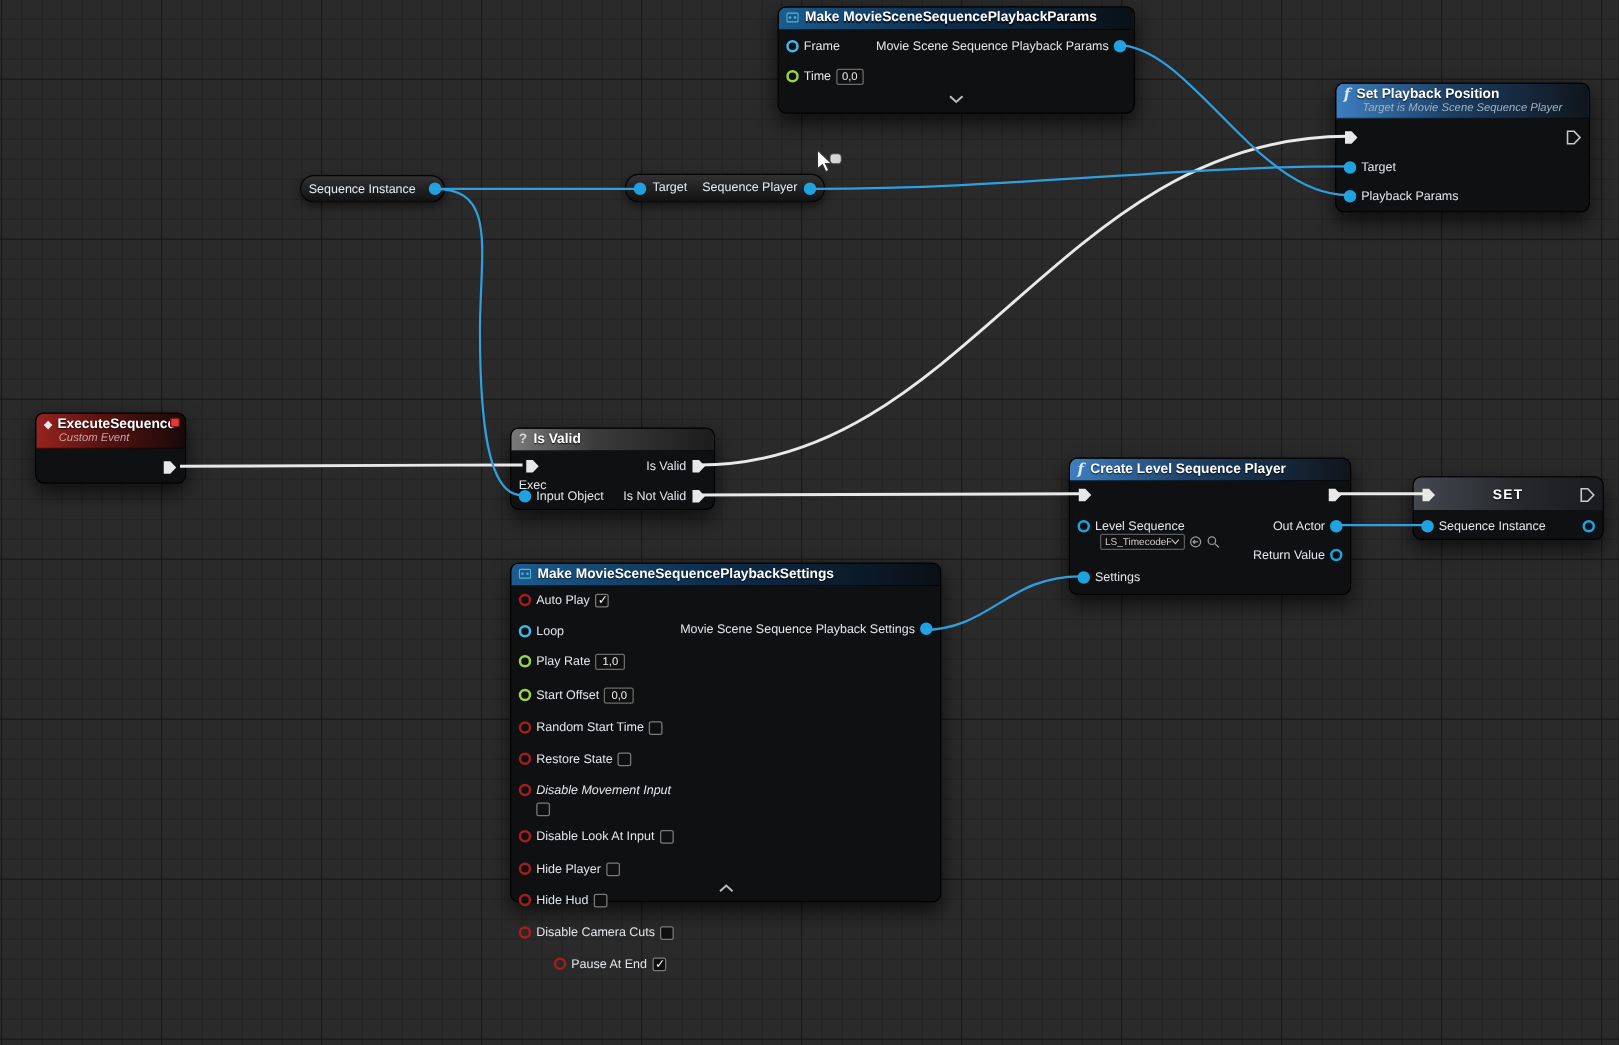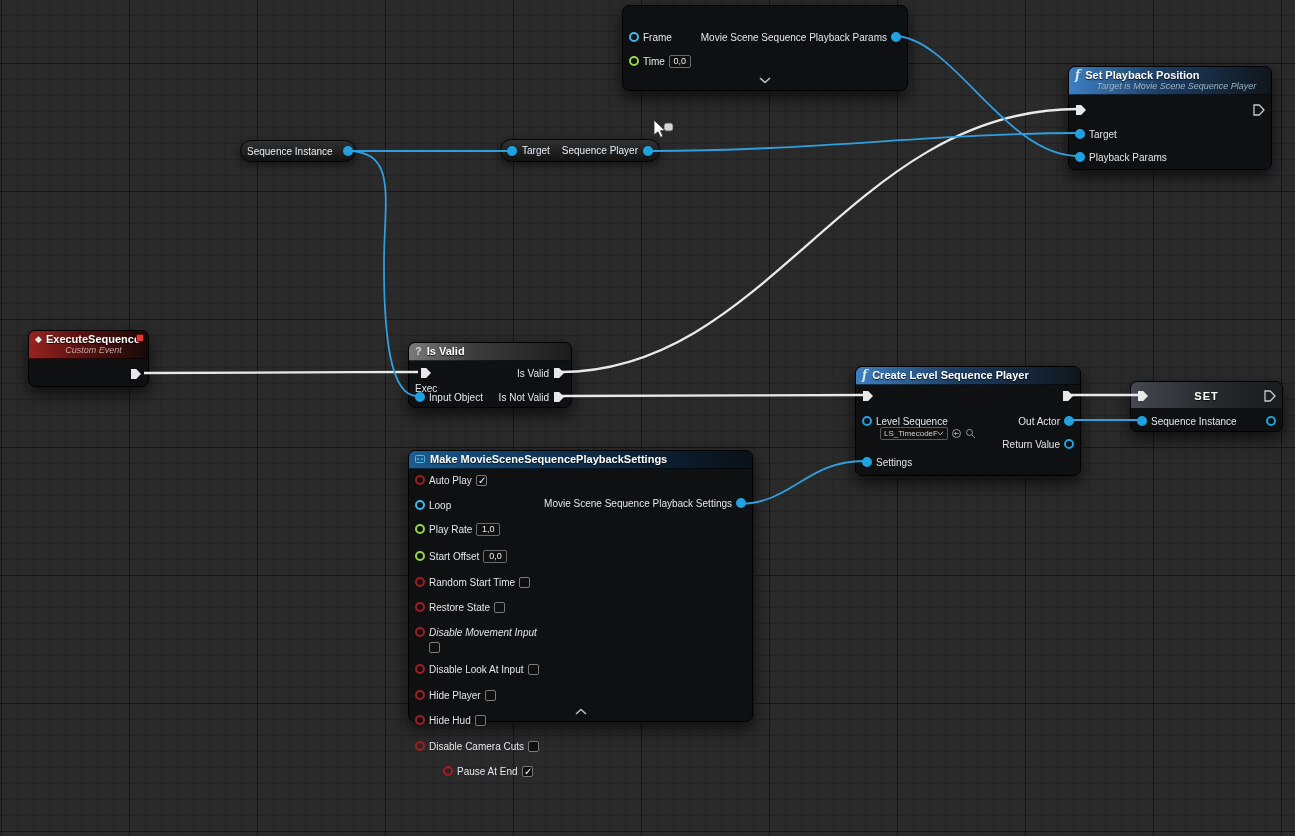--- a/index.html
+++ b/index.html
@@ -26,21 +26,21 @@
                  display:flex; align-items:center; gap:5px;
                  border-bottom:1px solid rgba(0,0,0,.6); position:relative; }
   .hdr-struct { background:linear-gradient(90deg,#1b5c8f 0%,#0e2e4e 45%,#0a1016 100%); }
   .hdr-func   { background:linear-gradient(90deg,#3d7fc1 0%,#1c3e63 45%,#10151b 100%); }
   .hdr-event  { background:linear-gradient(90deg,#97231f 0%,#571210 45%,#170a09 100%); }
   .hdr-gray   { background:linear-gradient(90deg,#7a7a7a 0%,#3c3c3c 40%,#1c1c1c 100%); }
   .hdr-set    { background:linear-gradient(90deg,#44484f 0%,#26282c 55%,#1a1b1f 100%);
                 border-radius:6px 6px 0 0; }
   .node-title { font-size:11px; font-weight:bold; color:#fff; white-space:nowrap;
                 text-shadow:0 1px 1px rgba(0,0,0,.8); }
-  .node-subtitle { font-size:9px; font-style:italic; color:#9db4c6; white-space:nowrap;text-align:center; }
+  .node-subtitle { font-size:9px; font-style:italic; color:#9db4c6; white-space:nowrap; }
   .ficon { font-family:"DejaVu Serif", serif; font-style:italic; font-weight:bold;
            font-size:12px; color:#d9e7f3; line-height:10px; }
   .qicon { font-weight:bold; font-size:11px; color:#d6d6d6; }
   .evicon { font-size:9px; color:#e8e8e8; line-height:9px; }
   .eventflag { position:absolute; right:4px; top:3px; width:8px; height:8px;
                background:#e03b3b; border:1px solid #6d0f0f; border-radius:2px; }
 
   .pinrow { position:absolute; height:12px; display:flex; align-items:center; gap:4px; white-space:nowrap; }
   .pinrow.left { left:6px; }
   .pinrow.right { right:6px; }
@@ -91,20 +91,28 @@
     <path class="wire exec" d="M1069,395 C1098,395 1112,395 1140,395"></path>
     <path class="wire data" d="M348,151 C400,151 455,151 508,151"></path>
     <path class="wire data" d="M348,151 C398,151 384,200 384,265 C384,335 390,396 417,396"></path>
     <path class="wire data" d="M652,151 C810,151 940,133 1078,133"></path>
     <path class="wire data" d="M894,36 C952,36 1005,156 1078,156"></path>
     <path class="wire data" d="M738,504 C792,504 806,461 864,461"></path>
     <path class="wire data" d="M1068,420 C1096,420 1112,420 1139,420"></path>
   </svg>
 
   <div class="node" style="left:622px;top:5px;width:286px;height:86px;">
+    <div class="node-header hdr-struct">
+      <svg class="mini-icon" width="10" height="10" viewBox="0 0 10 10">
+        <rect x="0.5" y="1.5" width="9" height="7" rx="1" fill="none" stroke="#53b6d8"></rect>
+        <circle cx="3" cy="5" r="1" fill="#53b6d8"></circle>
+          <circle cx="7" cy="5" r="1" fill="#53b6d8"></circle>
+      </svg>
+      <span class="node-title">Make MovieSceneSequencePlaybackParams</span>
+    </div>
     <div class="pinrow left" style="top:25px;">
       <span class="datapin struct"></span>
       <span class="pin-label">Frame</span>
     </div>
     <div class="pinrow right" style="top:25px;">
       <span class="pin-label">Movie Scene Sequence Playback Params</span>
       <span class="datapin obj filled"></span>
     </div>
     <div class="pinrow left" style="top:49px;">
       <span class="datapin float"></span>

